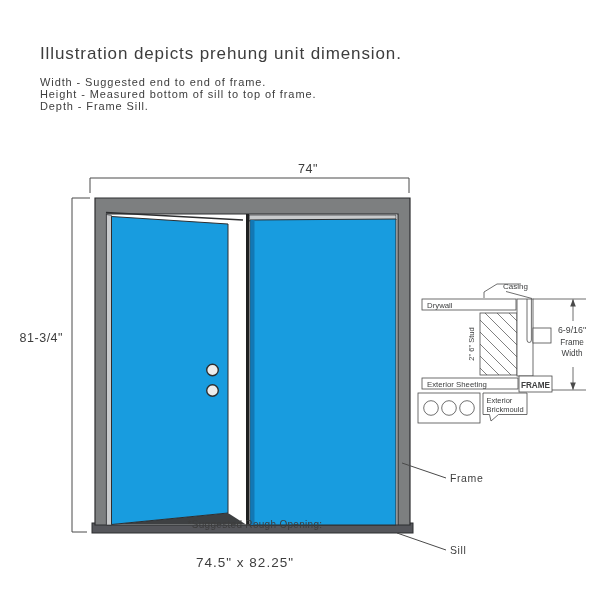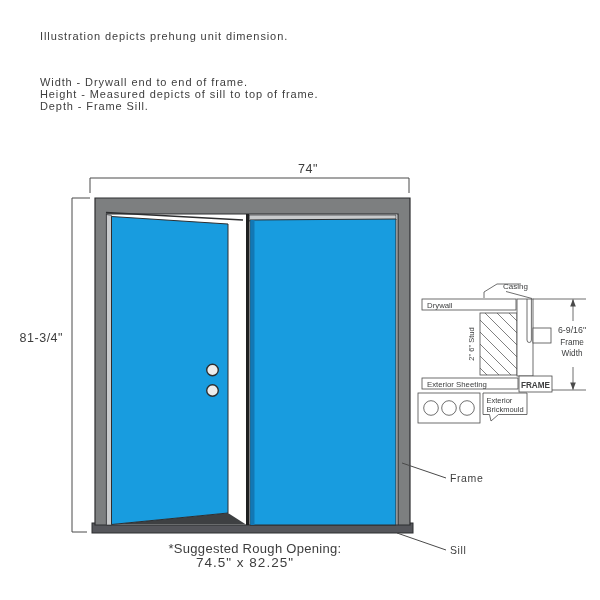--- a/index.html
+++ b/index.html
@@ -11,50 +11,50 @@
     --outline:#2D2E30;
     --line:#4A4A4A;
     --text:#3D3D3D;
   }
   html,body{margin:0;padding:0;background:#ffffff;}
   .canvas{
     position:relative;width:600px;height:600px;background:#ffffff;overflow:hidden;
     font-family:"Liberation Sans", sans-serif;color:var(--text);
   }
   .intro{
-    position:absolute;left:40px;top:30px;font-size:11px;letter-spacing:0.9px;
+    position:absolute;left:40px;top:44px;font-size:17px;letter-spacing:0.9px;
     color:var(--text);white-space:nowrap;
   }
   .defs{
     position:absolute;left:40px;top:77px;font-size:11px;letter-spacing:0.9px;
     line-height:11.9px;color:var(--text);white-space:nowrap;
   }
   .rough-caption{
-    position:absolute;left:90px;top:541px;width:330px;text-align:center;
-    font-size:13px;letter-spacing:0.3px;color:var(--text);
+    position:absolute;left:90px;top:519px;width:330px;text-align:center;
+    font-size:10px;letter-spacing:0.3px;color:var(--text);
   }
   .rough-value{
     position:absolute;left:85px;top:555px;width:320px;text-align:center;
     font-size:13.5px;letter-spacing:1px;color:var(--text);
   }
   svg .lbl{fill:var(--text);}
   svg .small-lbl{fill:#3F4041;}
   svg .thin{stroke:var(--line);stroke-width:0.8;fill:none;}
   svg .box{stroke:var(--line);stroke-width:0.8;fill:#ffffff;}
 </style>
 </head>
 <body>
 
 <div class="canvas">
 
   <div class="intro">Illustration depicts prehung unit dimension.</div>
 
   <div class="defs">
-    <div>Width - Drywall end to end of frame.</div>
-    <div>Height - Measured depicts of sill to top of frame.</div>
+    <div>Width - Suggested end to end of frame.</div>
+    <div>Height - Measured bottom of sill to top of frame.</div>
     <div>Depth - Frame Sill.</div>
   </div>
 
   <svg width="600" height="600" viewBox="0 0 600 600" style="position:absolute;left:0;top:0;">
 
     <g>
       <path d="M90,193 V178 H409 V193" fill="none" stroke="var(--line)" stroke-width="1"></path>
       <text class="lbl" x="308" y="173" text-anchor="middle" font-size="12.5" letter-spacing="0.5">74"</text>
     </g>
 

